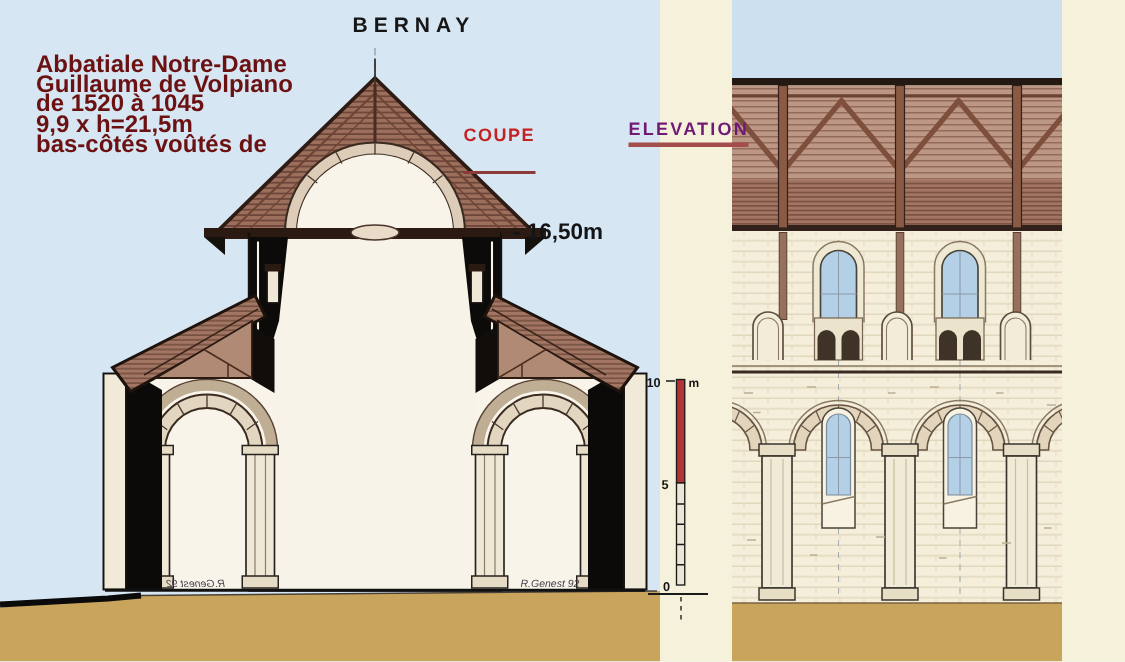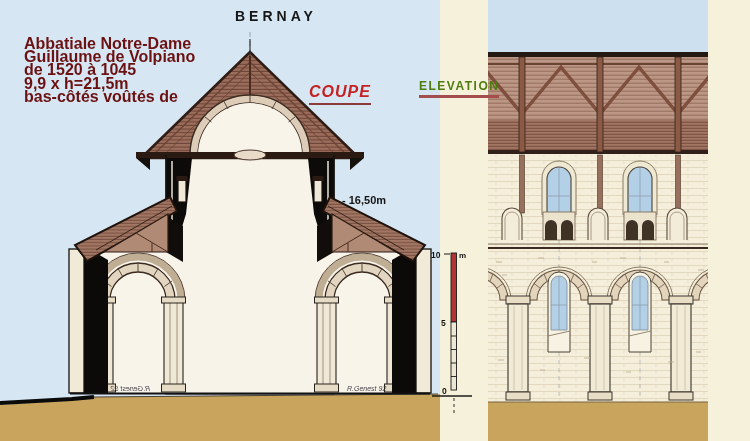--- a/index.html
+++ b/index.html
@@ -5,25 +5,25 @@
   html,body{margin:0;padding:0;}
   body{font-family:"Liberation Sans", sans-serif;}
   #stage{position:relative;width:750px;height:441px;overflow:hidden;background:#f6f1da;}
   .zone-blue{position:absolute;left:0;top:0;width:440px;height:441px;background:#d6e6f3;}
   .zone-strip{position:absolute;left:440px;top:0;width:50px;height:441px;background:#f6f1da;}
   .zone-right{position:absolute;left:708px;top:0;width:42px;height:441px;background:#f6f1da;}
   svg{position:absolute;display:block;}
   .lbl{position:absolute;white-space:nowrap;}
   .title{left:235px;top:8px;font-size:14px;font-weight:700;letter-spacing:4px;color:#161616;}
   .info{left:24px;top:37px;font-size:16px;font-weight:700;line-height:13.2px;color:#6b1111;}
-  .coupe{left:309px;top:83px;font-size:16px;font-weight:700;letter-spacing:1px;color:#c42222;
-         border-bottom:2.5px solid #8d3a3a;padding-bottom:2px;font-style:italic;}
-  .elev{left:419px;top:79px;font-size:12px;font-weight:700;letter-spacing:1.5px;color:#4d7c0f;
+  .coupe{left:309px;top:83px;font-size:12px;font-weight:700;letter-spacing:1px;color:#c42222;
+         border-bottom:2.5px solid #8d3a3a;padding-bottom:17px;}
+  .elev{left:419px;top:79px;font-size:12px;font-weight:700;letter-spacing:1.5px;color:#701a75;
         border-bottom:3px solid #a34d4d;padding-bottom:2px;}
-  .hmark{left:342px;top:146px;font-size:11px;font-weight:700;color:#141414;margin-top:48px;}
+  .hmark{left:342px;top:146px;font-size:15px;font-weight:700;color:#141414;}
   text{font-family:"Liberation Sans", sans-serif;}
 </style>
 </head>
 <body>
 
 <div id="stage">
 
   <div class="zone-blue"></div>
   <div class="zone-strip"></div>
   <div class="zone-right"></div>

